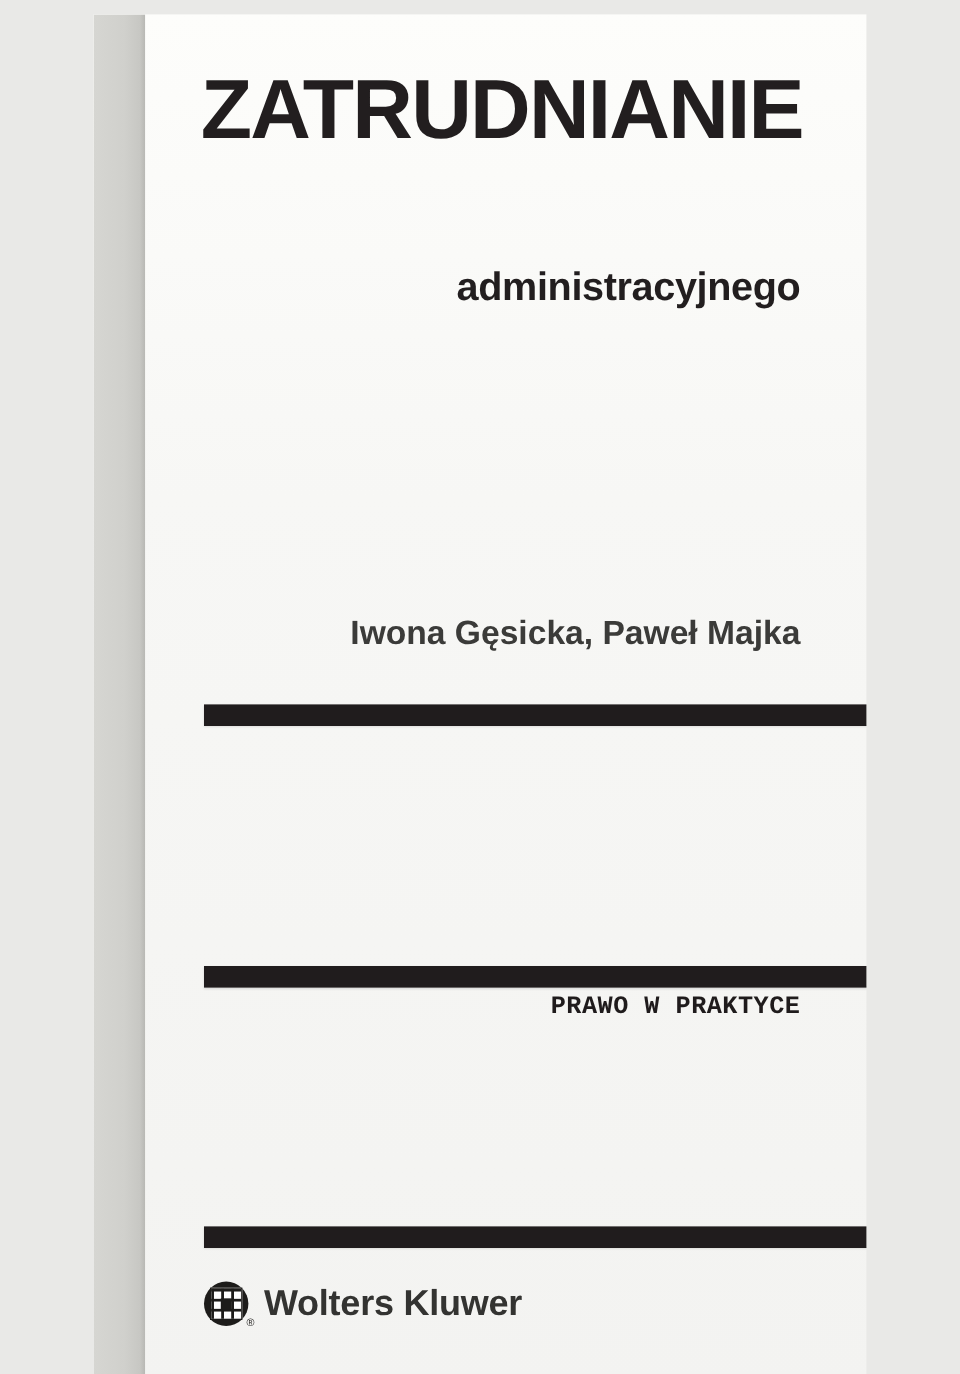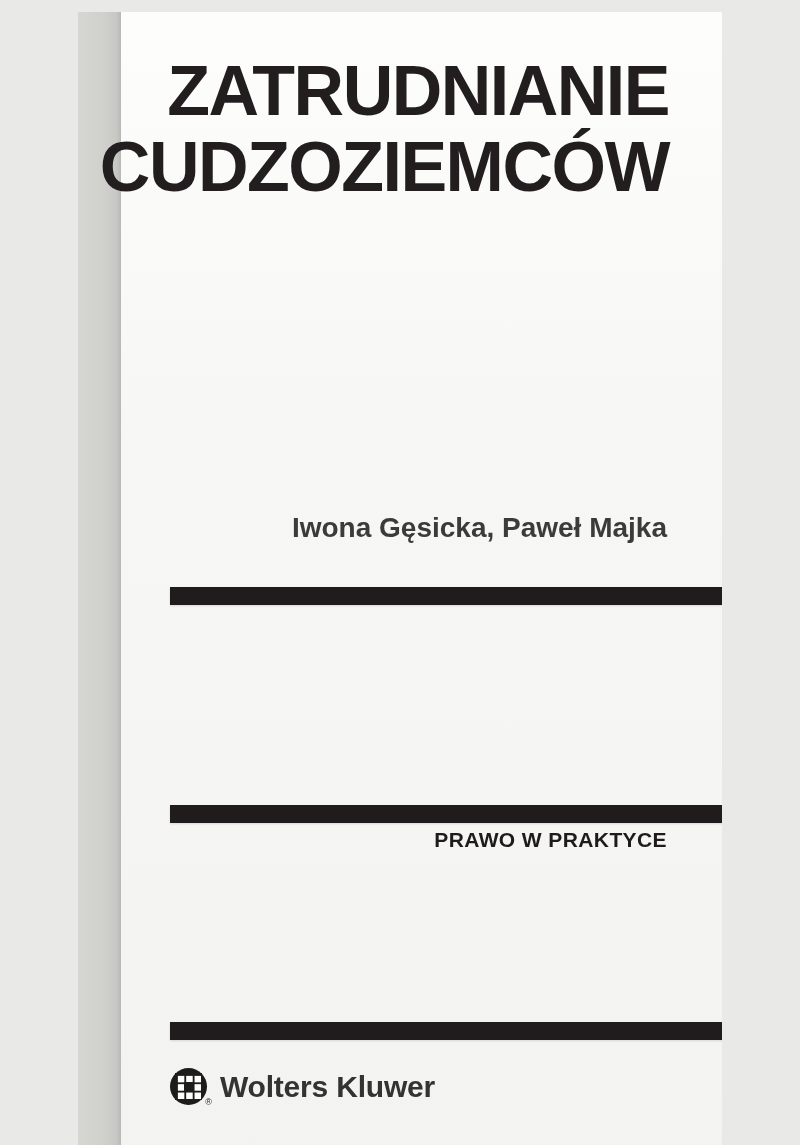--- a/index.html
+++ b/index.html
@@ -82,20 +82,21 @@
   
   .series-label {
     position: absolute;
     top: 816px;
     right: 55px;
     font-weight: bold;
     font-size: 21px;
     letter-spacing: 0.4px;
     color: #1f1b1c;
     white-space: nowrap;
+    font-family: Liberation Mono, monospace;
   }
 
   
   .publisher {
     position: absolute;
     top: 1056px;
     left: 92px;
     display: flex;
     align-items: center;
   }
@@ -138,24 +139,24 @@
 </style>
 </head>
 <body>
 
 <div class="cover">
 
   <div class="spine"></div>
 
   <div class="title-block">
     <div>ZATRUDNIANIE</div>
-    <div>CUDZOZIEMCÓW</div>
   </div>
 
   <div class="subtitle-block">
+    <div>administracyjnego</div>
   </div>
 
   <div class="authors-block">
     <div>Iwona Gęsicka, Paweł Majka</div>
   </div>
 
   <div class="rule rule-1"></div>
   <div class="rule rule-2"></div>
   <div class="rule rule-3"></div>
 

